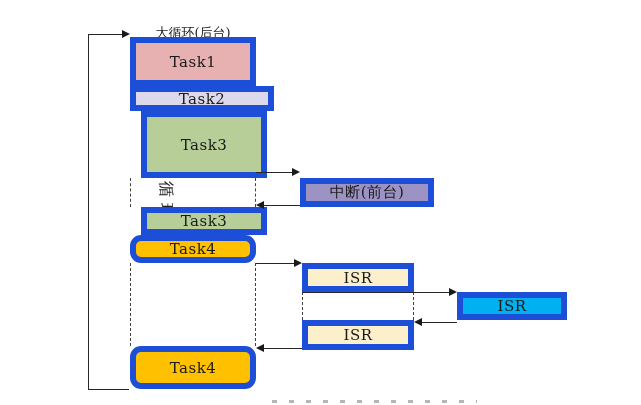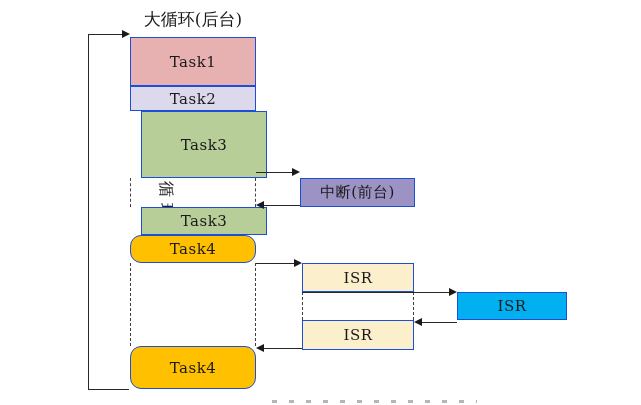--- a/index.html
+++ b/index.html
@@ -1,41 +1,41 @@
 <!DOCTYPE html>
 <html><head>
 <meta charset="utf-8">
 <style>
   html,body{margin:0;padding:0;background:#ffffff;}
   .canvas{
     position:relative;width:641px;height:405px;background:#ffffff;overflow:hidden;
     font-family:"DejaVu Serif","Liberation Serif",serif;color:#1a1a1a;
   }
   .box{
-    position:absolute;box-sizing:border-box;border:1px solid #1d4ed8;
+    position:absolute;box-sizing:border-box;border:6px solid #1d4ed8;
     display:flex;align-items:center;justify-content:center;
     font-size:15px;letter-spacing:.5px;
   }
   
   .c-task1{background:#E8B1B1;}
   .c-task2{background:#DDD9EC;}
   .c-task3{background:#B7CE99;margin-left:11px;}
   .c-task4{background:#FFC000;border-radius:11px;}
   .c-int  {background:#9C92C4;}
   .c-isr  {background:#FBF0CB;}
   .c-nisr {background:#00B0F0;}
   .hline{position:absolute;height:0;border-top:1px solid #262626;}
   .vline{position:absolute;width:0;border-left:1px solid #262626;}
   .vdash{position:absolute;width:0;border-left:1px dashed #404040;}
   .ah{position:absolute;width:0;height:0;border-top:4px solid transparent;border-bottom:4px solid transparent;}
   .ah-r{border-left:8px solid #1a1a1a;}
   .ah-l{border-right:8px solid #1a1a1a;}
   .title{
-    position:absolute;left:118px;top:8px;width:150px;text-align:center;
-    font-size:17px;white-space:nowrap;
+    position:absolute;left:118px;top:24px;width:150px;text-align:center;
+    font-size:13px;white-space:nowrap;
   }
   .loop-label{
     position:absolute;left:38px;top:169px;width:100px;height:0;
     transform:rotate(90deg);transform-origin:88px 50px;
     text-align:center;
   }
   .loop-label span{
     background:#ffffff;font-size:16px;letter-spacing:6px;white-space:nowrap;padding:0 2px;
   }
   .nested-title{
@@ -59,21 +59,21 @@
   <div class="hline" style="left:88px;top:34px;width:34px;"></div>
   <div class="ah ah-r" style="left:122px;top:30px;"></div>
   <div class="hline" style="left:88px;top:389px;width:41px;"></div>
   <div class="loop-label">
     <span>无限循环</span>
   </div>
 
   <div class="box c-task1" style="left:130px;top:37px;width:126px;height:49px;">
     <span>Task1</span>
   </div>
-  <div class="box c-task2" style="left:130px;top:86px;width:126px;height:25px;">
+  <div class="box c-task2" style="left:130px;top:86px;width:144px;height:25px;">
     <span>Task2</span>
   </div>
   <div class="box c-task3" style="left:130px;top:111px;width:126px;height:67px;">
     <span>Task3</span>
   </div>
 
   <div class="vdash" style="left:130px;top:178px;height:29px;"></div>
   <div class="vdash" style="left:255px;top:178px;height:29px;"></div>
 
   <div class="box c-task3" style="left:130px;top:207px;width:126px;height:28px;">
@@ -83,21 +83,21 @@
     <span>Task4</span>
   </div>
 
   <div class="vdash" style="left:130px;top:263px;height:83px;"></div>
   <div class="vdash" style="left:255px;top:263px;height:83px;"></div>
 
   <div class="box c-task4" style="left:130px;top:346px;width:126px;height:43px;">
     <span>Task4</span>
   </div>
 
-  <div class="box c-int" style="left:300px;top:178px;width:115px;height:29px;">
+  <div class="box c-int" style="left:300px;top:178px;width:134px;height:29px;">
     <span>中断(前台)</span>
   </div>
 
   <div class="hline" style="left:256px;top:172px;width:36px;"></div>
   <div class="ah ah-r" style="left:292px;top:168px;"></div>
 
   <div class="hline" style="left:264px;top:205px;width:36px;"></div>
   <div class="ah ah-l" style="left:256px;top:201px;"></div>
 
   <div class="box c-isr" style="left:302px;top:263px;width:112px;height:29px;">

